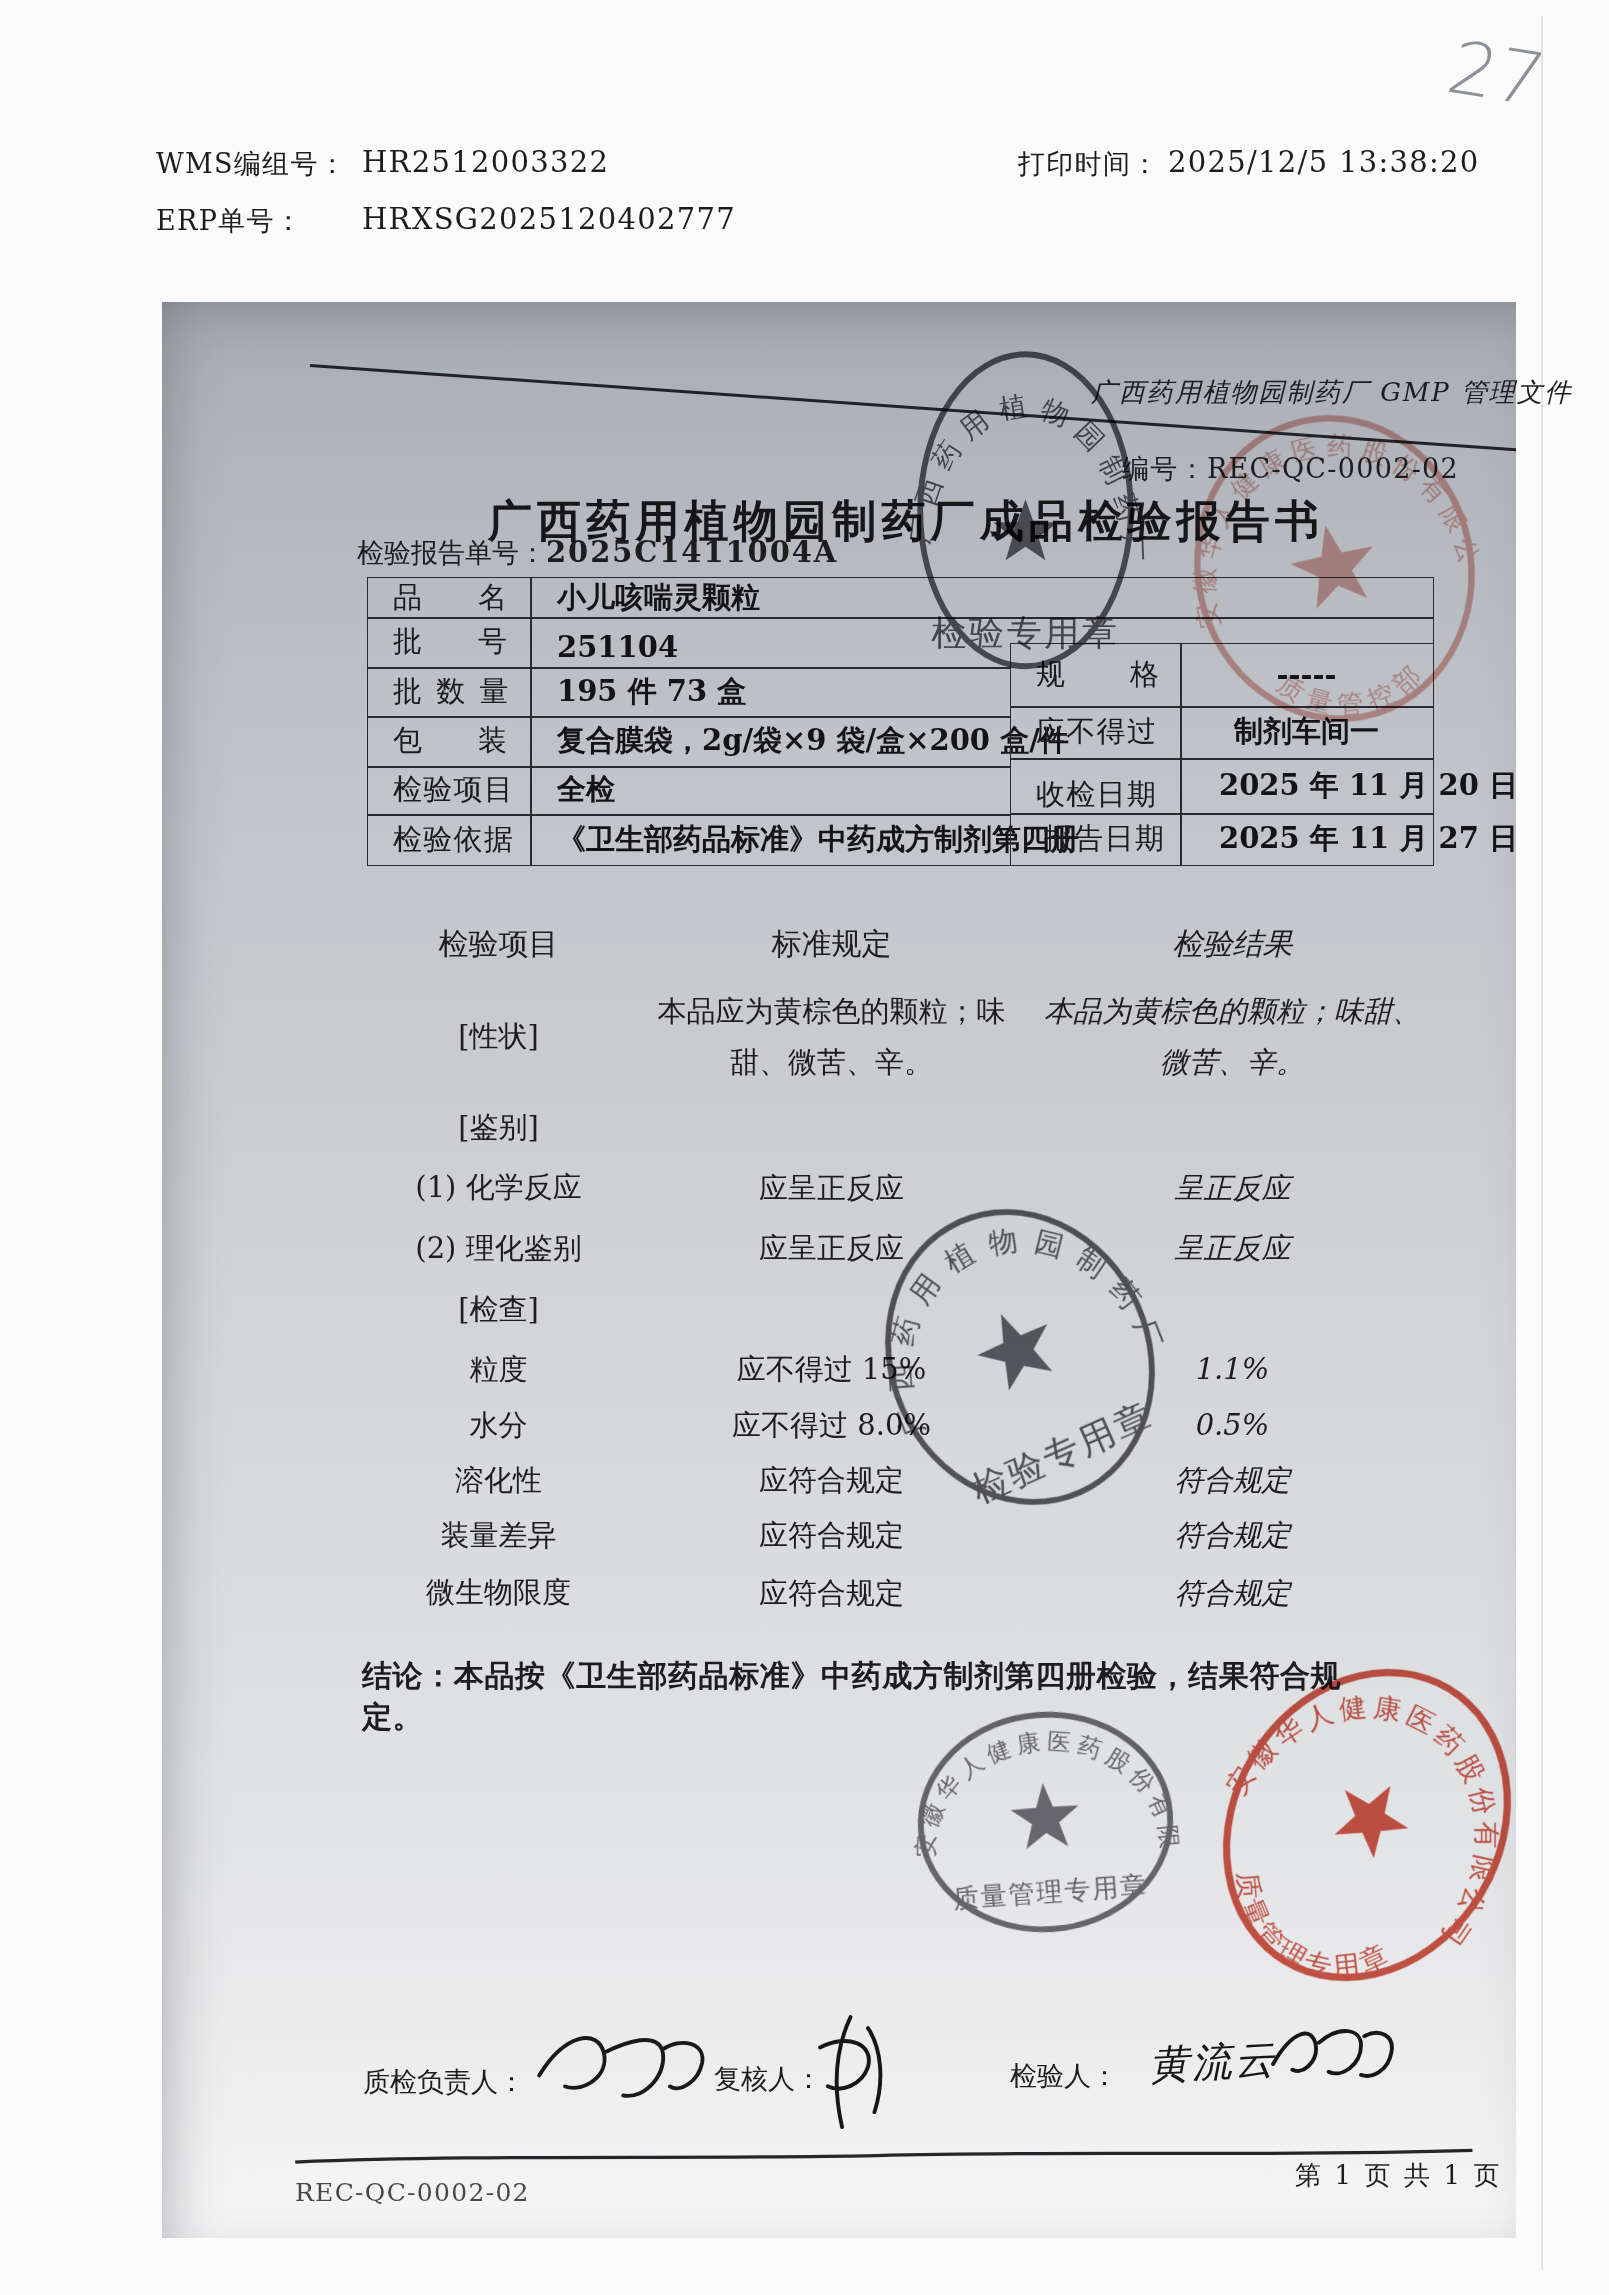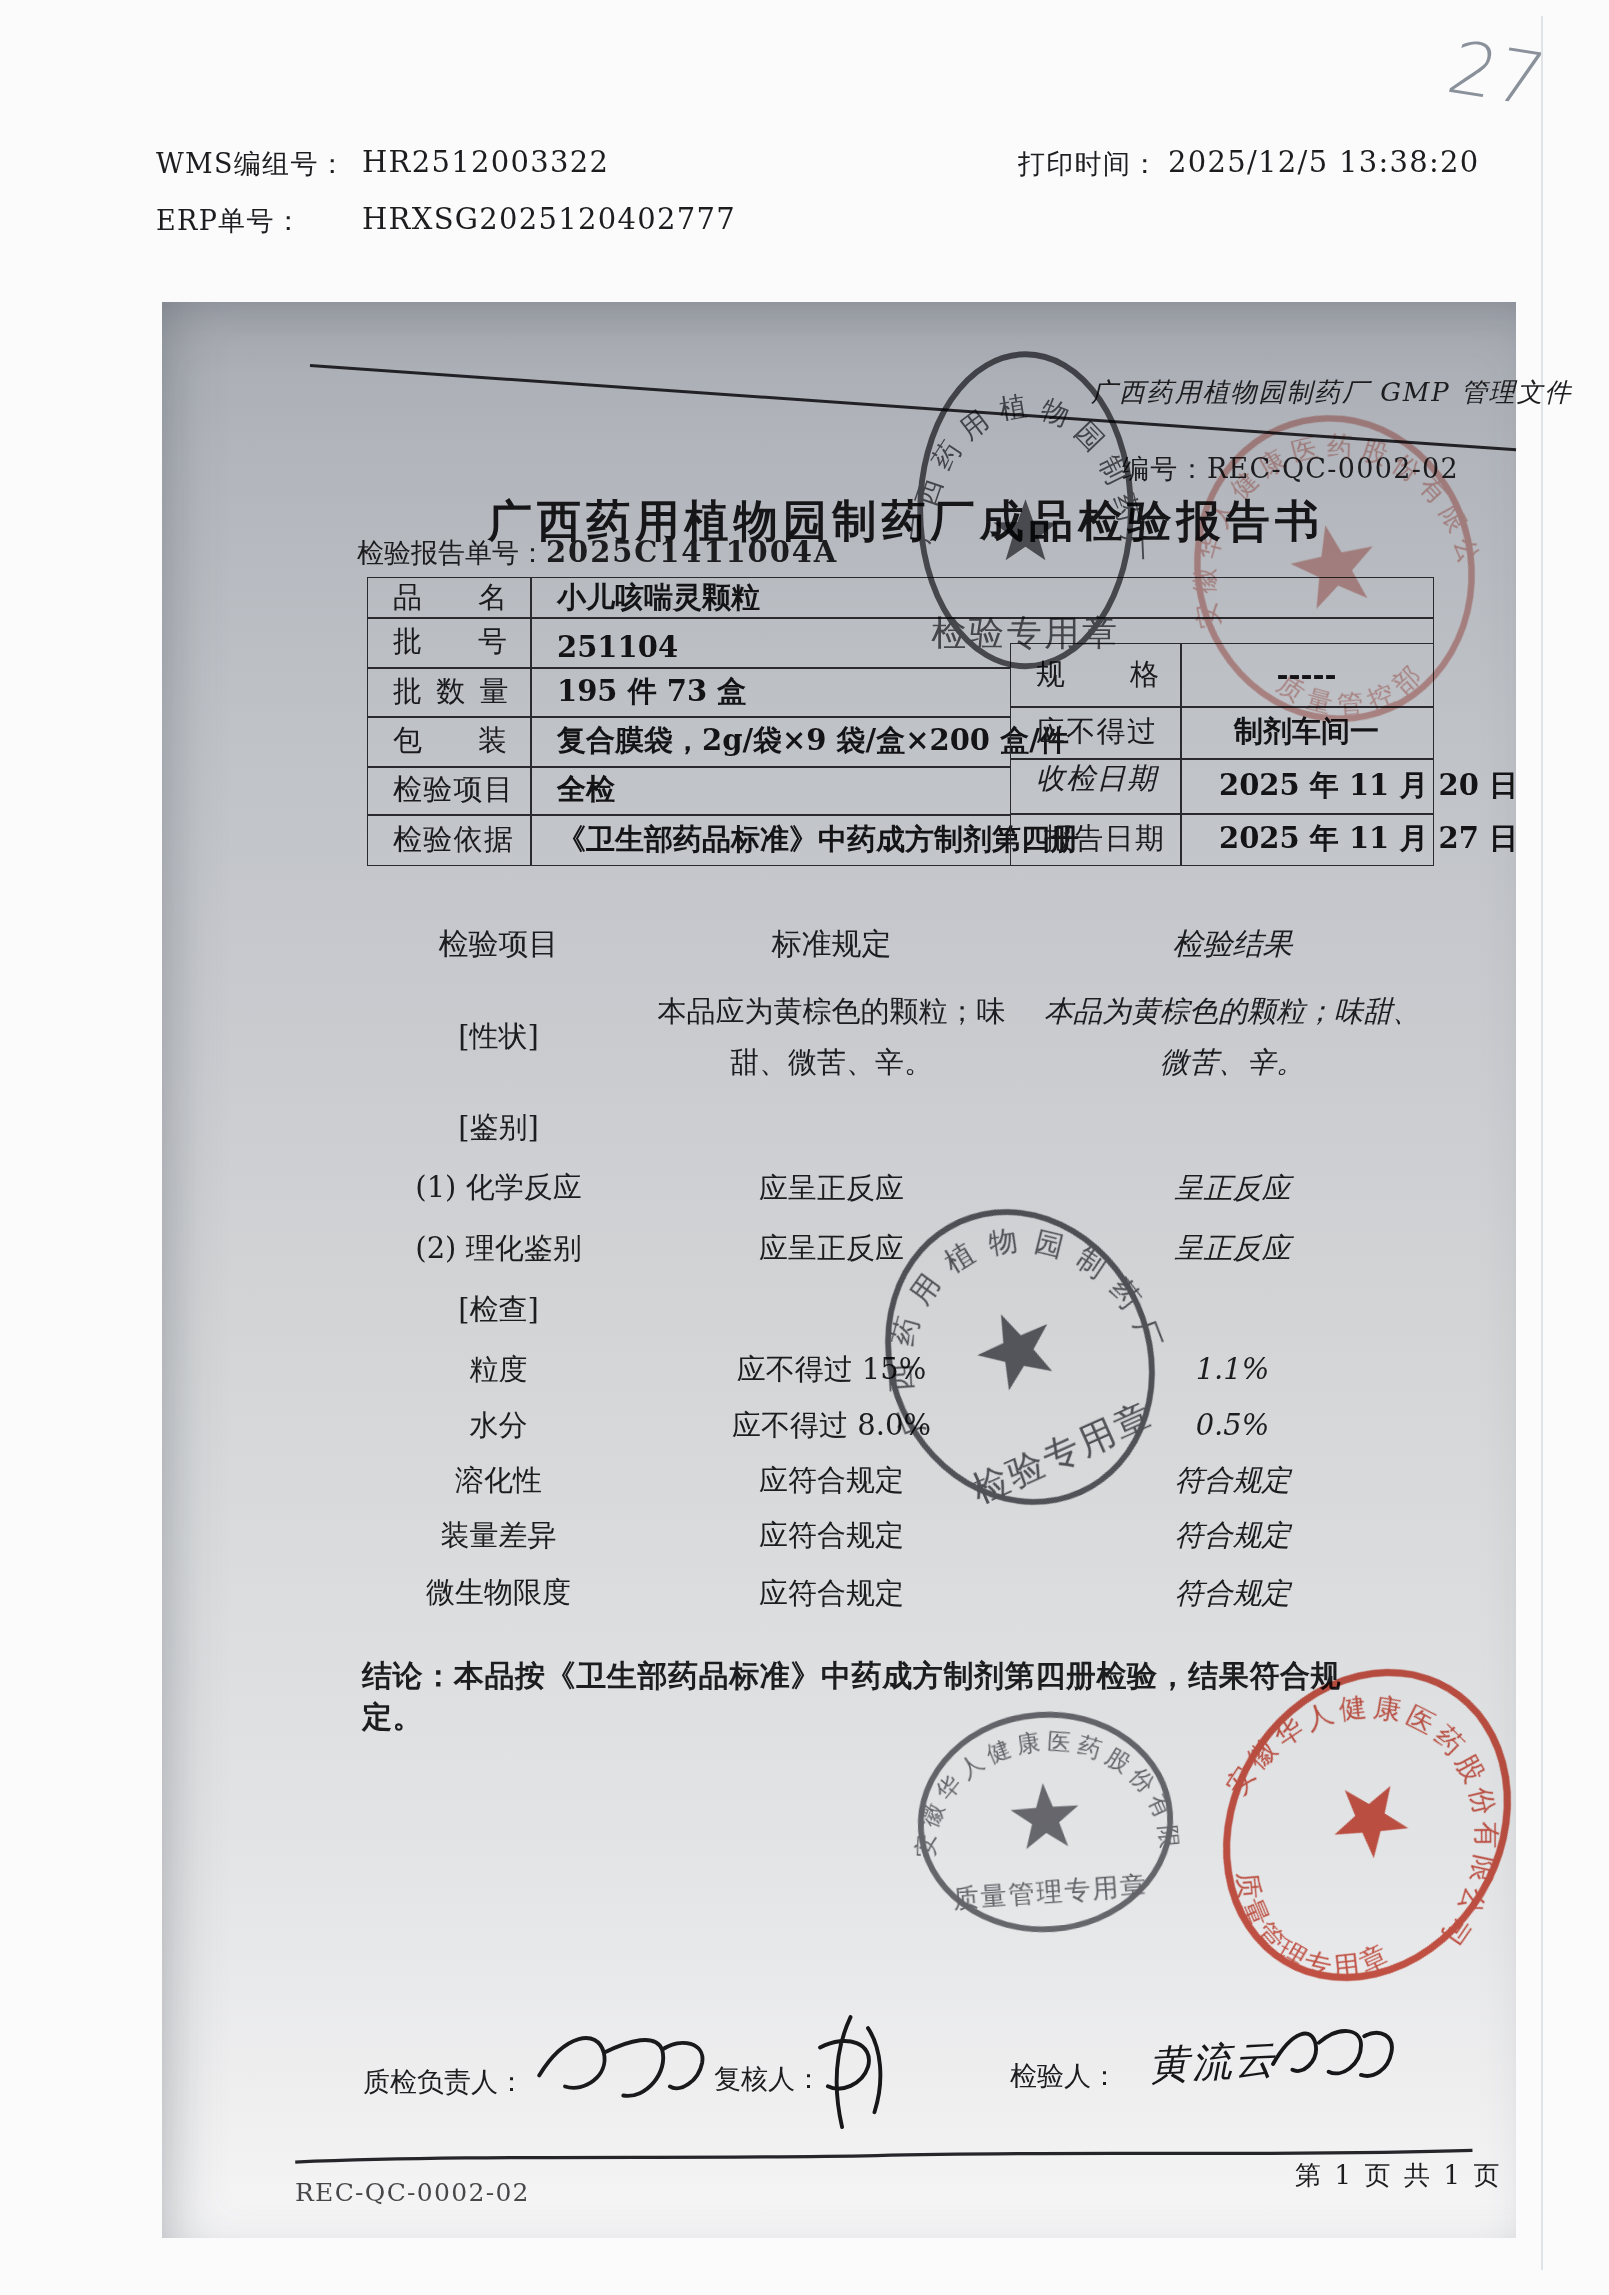--- a/index.html
+++ b/index.html
@@ -104,21 +104,21 @@
     <div class="abs sub">
       <div class="hline" style="top:62px;width:422px;"></div>
       <div class="hline" style="top:114px;width:422px;"></div>
       <div class="hline" style="top:169px;width:422px;"></div>
       <div class="vline" style="left:169px;height:221px;"></div>
 
       <div class="cell lblcell rlbl2" style="left:0;top:0;height:62px;width:169px;">规格</div>
       <div class="cell valcell subval" style="left:169px;top:0;height:62px;width:253px;">-----</div>
       <div class="cell lblcell rlbl4" style="left:0;top:62px;height:52px;width:169px;">应不得过</div>
       <div class="cell valcell subval" style="left:169px;top:62px;height:52px;width:253px;">制剂车间一</div>
-      <div class="cell lblcell rlbl4" style="left:0;top:114px;height:41px;width:169px;font-style:italic;">收检日期</div>
+      <div class="cell lblcell rlbl4" style="left:0;top:130px;height:41px;width:169px;">收检日期</div>
       <div class="cell valcell" style="left:181px;top:114px;height:55px;">2025 年 11 月 20 日</div>
       <div class="cell lblcell rlbl4" style="left:8px;top:169px;height:52px;width:169px;">报告日期</div>
       <div class="cell valcell" style="left:181px;top:169px;height:52px;">2025 年 11 月 27 日</div>
     </div>
 
     <div class="abs results">
       <div class="rrow" style="height:62px;">
         <div class="c1 rhead">检验项目</div>
         <div class="c2 rhead">标准规定</div>
         <div class="c3 rhead">检验结果</div>

